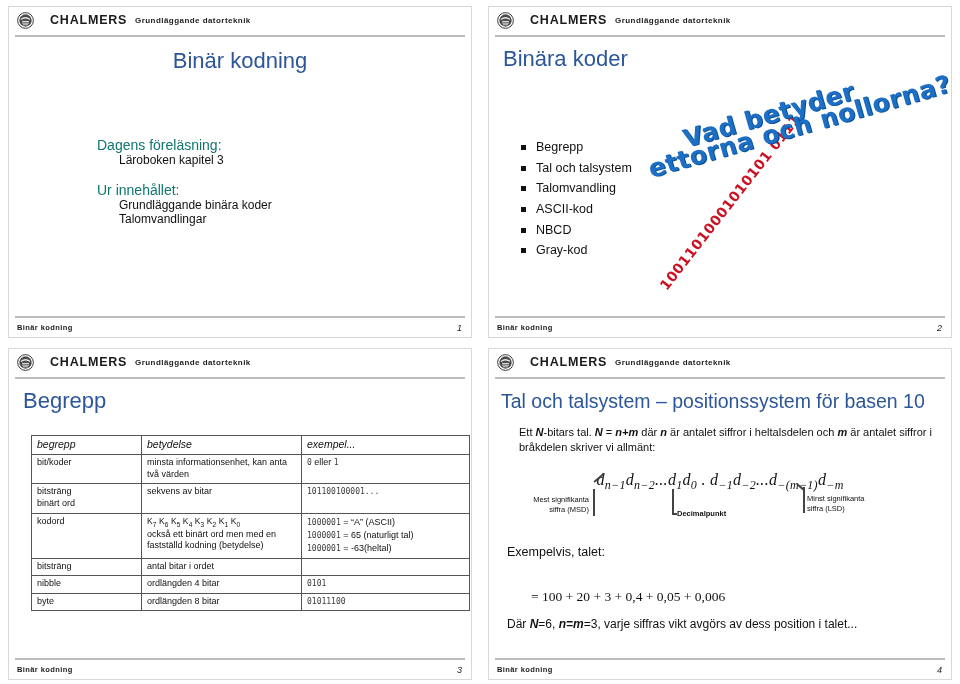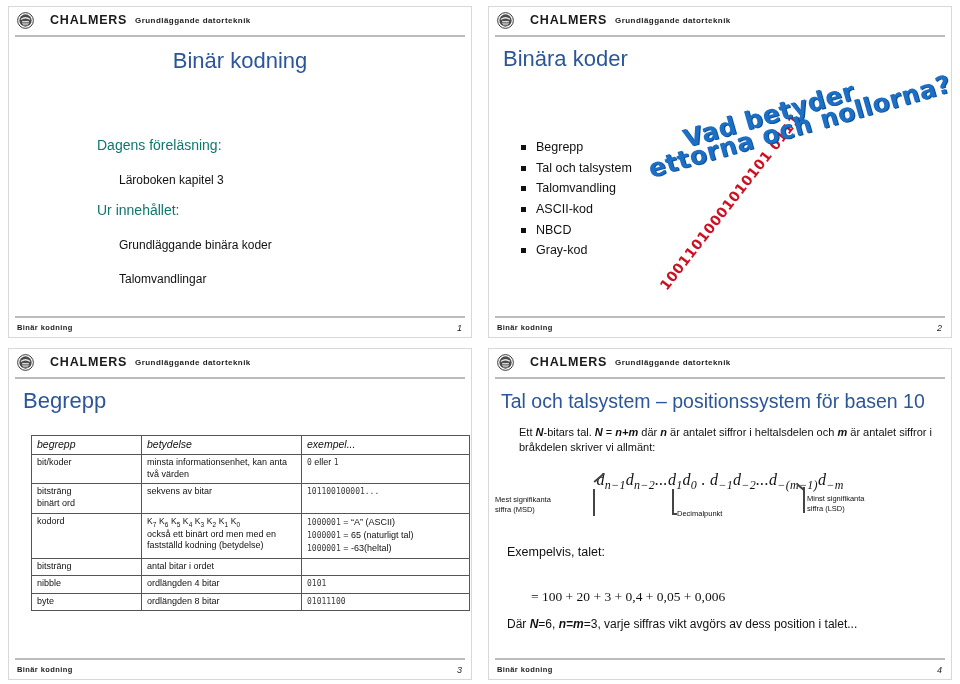--- a/index.html
+++ b/index.html
@@ -83,21 +83,21 @@
     font-weight: normal;
     line-height: 1.1;
     white-space: nowrap;
   }
   .title-center { left: 0; right: 0; top: 42px; text-align: center; }
   .title-left   { left: 14px; top: 40px; }
 
   
   .s1-body { position: absolute; left: 88px; top: 130px; }
   .s1-l1 { font-size: 14px; color: #0f766e; }
-  .s1-l2 { font-size: 12px; color: #111; margin-left: 22px; margin-top: 20px; }
+  .s1-l2 { font-size: 12px; color: #111; margin-left: 22px; margin-top: 0; }
   .s1-gap { height: 15px; }
   .bullets {
     position: absolute; left: 30px; top: 130px;
     list-style: none; margin: 0; padding: 0;
   }
   .bullets li {
     font-size: 12.5px; color: #111;
     line-height: 1.65;
     position: relative;
     padding-left: 17px;
@@ -178,22 +178,22 @@
     letter-spacing: 0.3px;
   }
   .formula sub { font-size: 12px; font-style: italic; }
   .ann {
     position: absolute;
     font-family: "Liberation Sans", sans-serif;
     font-size: 7.5px;
     color: #111;
     line-height: 1.3;
   }
-  .ann-msd { left: 6px; top: 146px; text-align: left; width: 78px; }
-  .ann-dec { left: 188px; top: 160px; }
+  .ann-msd { left: 22px; top: 146px; text-align: right; width: 78px; }
+  .ann-dec { left: 188px; top: 160px; font-weight: bold; }
   .ann-lsd { left: 318px; top: 145px; }
   .leader { position: absolute; background: #444; }
 
   .s4-ex-label {
     position: absolute; left: 18px; top: 196px;
     font-size: 12.5px; color: #111;
   }
   .s4-eq {
     position: absolute; left: 42px; top: 216px;
     font-family: "Liberation Serif", serif;

